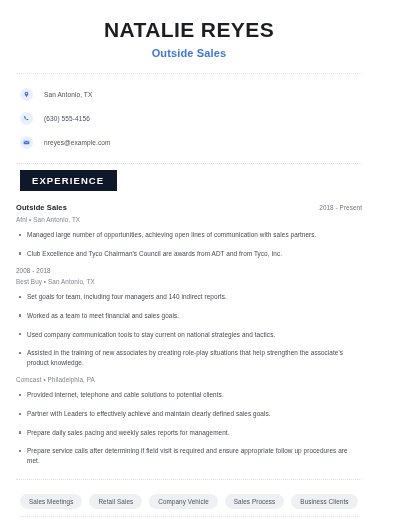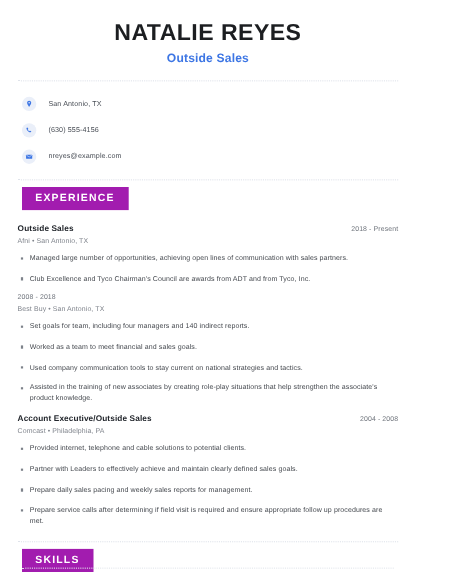--- a/index.html
+++ b/index.html
@@ -73,21 +73,21 @@
     margin-left: 11px;
     font-size: 6.5px;
     color: #4a4f57;
     letter-spacing: 0.1px;
   }
 
   
   .section { margin-top: 5px; }
   .section-badge {
     display: inline-block;
-    background: #a21caf;
+    background: #0f172a;
     color: #ffffff;
     font-size: 9.5px;
     font-weight: bold;
     letter-spacing: 1.1px;
     padding: 5px 13px 5px 12px;
     margin-left: 4px;
   }
 
   
   .exp-list { margin-top: 12px; }
@@ -237,40 +237,35 @@
         <div class="exp-meta">Best Buy • San Antonio, TX</div>
         <ul class="bullets">
           <li>Set goals for team, including four managers and 140 indirect reports.</li>
           <li>Worked as a team to meet financial and sales goals.</li>
           <li>Used company communication tools to stay current on national strategies and tactics.</li>
           <li>Assisted in the training of new associates by creating role-play situations that help strengthen the associate's product knowledge.</li>
         </ul>
       </div>
 
       <div class="exp-item">
-        <div class="exp-head">
-          <span class="exp-role">Account Executive/Outside Sales</span>
-          <span class="exp-dates">2004 - 2008</span>
-        </div>
         <div class="exp-meta">Comcast • Philadelphia, PA</div>
         <ul class="bullets">
           <li>Provided internet, telephone and cable solutions to potential clients.</li>
           <li>Partner with Leaders to effectively achieve and maintain clearly defined sales goals.</li>
           <li>Prepare daily sales pacing and weekly sales reports for management.</li>
           <li>Prepare service calls after determining if field visit is required and ensure appropriate follow up procedures are met.</li>
         </ul>
       </div>
 
     </div>
   </div>
 
   <div class="divider"></div>
 
   <div class="section">
-    <div class="section-badge">SKILLS</div>
 
     <div class="skills-wrap">
       <span class="skill-tag">Sales Meetings</span>
       <span class="skill-tag">Retail Sales</span>
       <span class="skill-tag">Company Vehicle</span>
       <span class="skill-tag">Sales Process</span>
       <span class="skill-tag">Business Clients</span>
 
     </div>
   </div>

